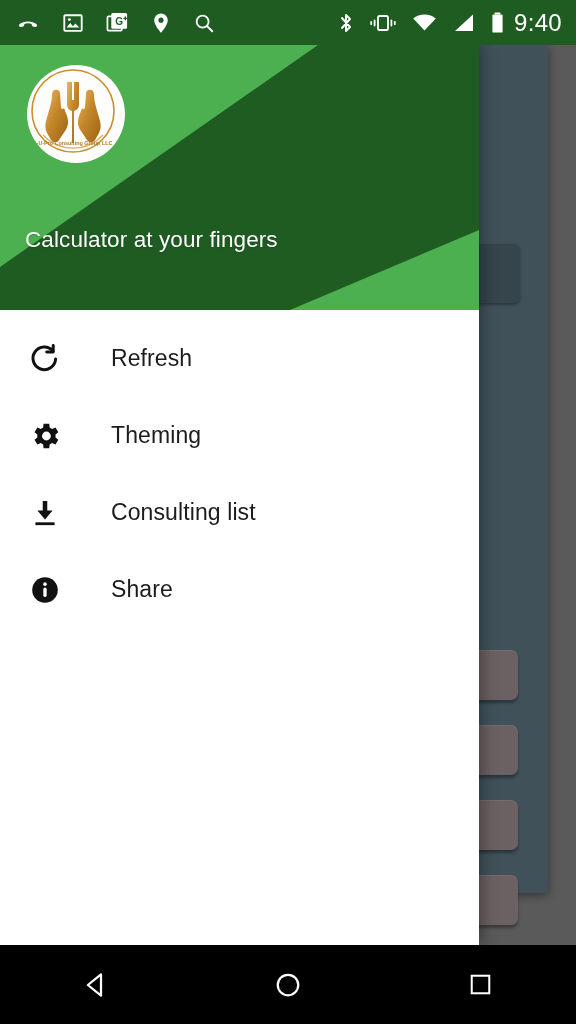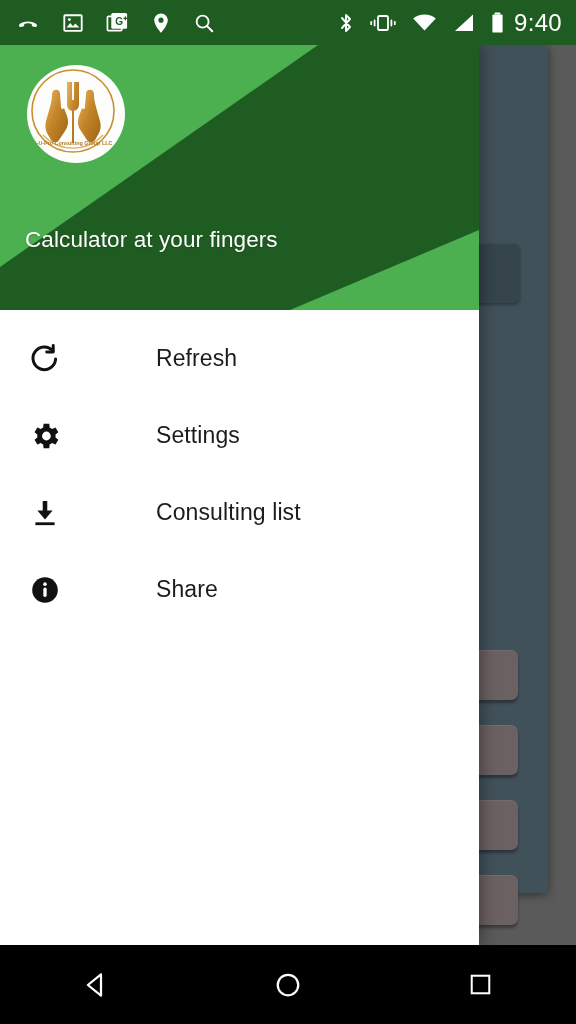--- a/index.html
+++ b/index.html
@@ -63,21 +63,21 @@
 
   #drawer-subtitle {
     position:absolute; left:25px; top:182px;
     color:#fff; font-size:22.5px; font-weight:400; letter-spacing:.1px;
     text-shadow:0 1px 2px rgba(0,0,0,.18);
   }
 
   #menu-list { padding-top:10px; background:#fff; }
   .menu-item {
     position:relative; height:77px; display:flex; align-items:center;
-    padding-left:25px; cursor:pointer;gap:45px;
+    padding-left:25px; cursor:pointer;
   }
   .menu-icon {
     width:40px; height:40px; display:flex; align-items:center; justify-content:center;
     flex:0 0 40px;
   }
   .menu-label {
     margin-left:46px; font-size:23px; color:#1c1c1c; font-weight:400; letter-spacing:.1px;
   }
 
   
@@ -216,21 +216,21 @@
         <span class="menu-label">Refresh</span>
       </div>
 
       <div class="menu-item">
         <span class="menu-icon">
           <svg width="34" height="34" viewBox="0 0 24 24">
               <path d="M19.4 13a7.6 7.6 0 0 0 0-2l2-1.6-2-3.4-2.4 1a7.6 7.6 0 0 0-1.7-1L15 3.4h-4l-.3 2.6a7.6 7.6 0 0 0-1.7 1l-2.4-1-2 3.4L6.6 11a7.6 7.6 0 0 0 0 2l-2 1.6 2 3.4 2.4-1a7.6 7.6 0 0 0 1.7 1l.3 2.6h4l.3-2.6a7.6 7.6 0 0 0 1.7-1l2.4 1 2-3.4z" fill="#111"></path>
               <circle cx="13" cy="12" r="3.1" fill="#fff"></circle>
             </svg>
         </span>
-        <span class="menu-label">Settings</span>
+        <span class="menu-label">Theming</span>
       </div>
 
       <div class="menu-item">
         <span class="menu-icon">
           <svg width="32" height="32" viewBox="0 0 24 24">
               <path d="M10.3 3h3.4v7.2h4L12 16.8 6.3 10.2h4z" fill="#111"></path>
               <rect x="4.8" y="19" width="14.4" height="2.1" fill="#111"></rect>
             </svg>
         </span>
         <span class="menu-label">Consulting list</span>

